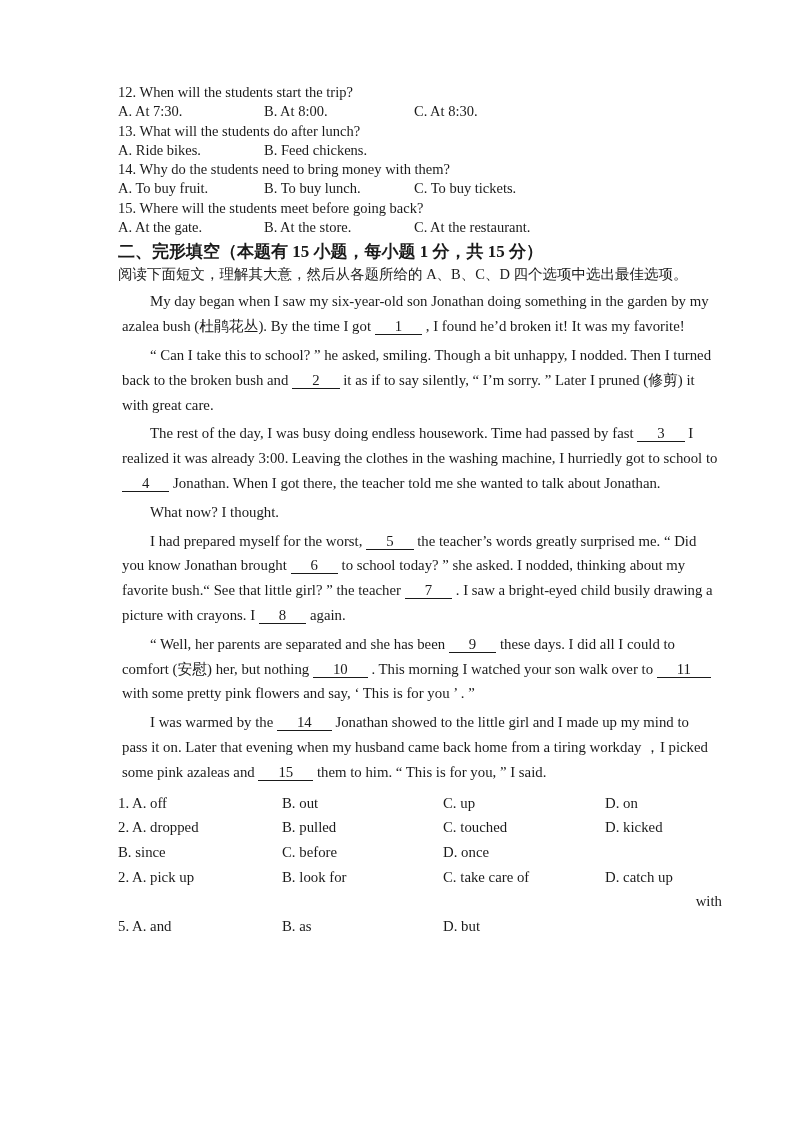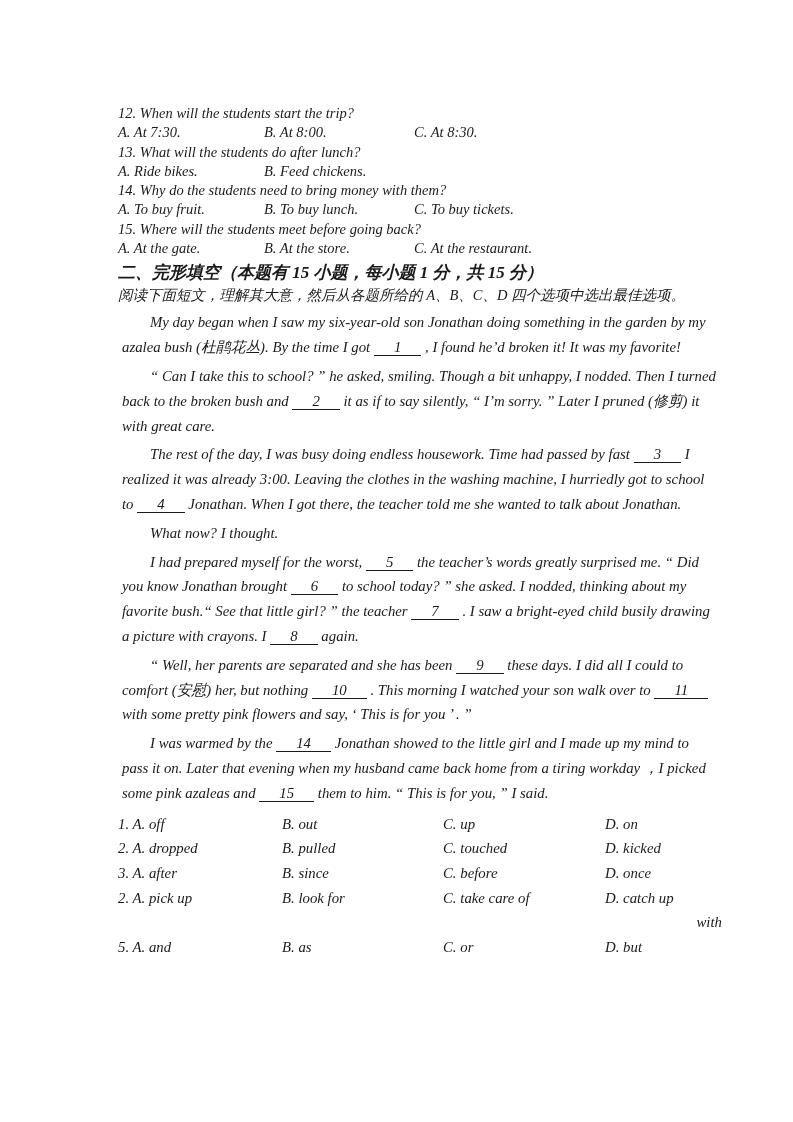--- a/index.html
+++ b/index.html
@@ -11,22 +11,21 @@
     width: 793px;
     height: 1122px;
     overflow: hidden;
     font-family: "Liberation Serif", "DejaVu Serif", serif;
     color: #1a1a1a;
   }
   .page {
     box-sizing: border-box;
     width: 604px;
     margin-left: 118px;
-    padding-top: 104px;
-    font-style: italic;
+    padding-top: 83px;
   }
   
   .listening {
     font-size: 14.5px;
     line-height: 19.3px;
   }
   .q-line { white-space: nowrap; }
   .opt3 {
     display: grid;
     grid-template-columns: 146px 150px auto;
@@ -122,33 +121,31 @@
       <span>C. up</span>
       <span>D. on</span>
     </div>
     <div class="opt4">
       <span>2. A. dropped</span>
       <span>B. pulled</span>
       <span>C. touched</span>
       <span>D. kicked</span>
     </div>
     <div class="opt4">
-      <span>3. A. after</span>
       <span>B. since</span>
       <span>C. before</span>
       <span>D. once</span>
     </div>
     <div class="opt4">
       <span>2. A. pick up</span>
       <span>B. look for</span>
       <span>C. take care of</span>
       <span>D. catch up</span>
     </div>
     <div class="wrap-line">with</div>
     <div class="opt4">
       <span>5. A. and</span>
       <span>B. as</span>
-      <span>C. or</span>
       <span>D. but</span>
     </div>
   </div>
 
 </div>
 
 </body></html>

